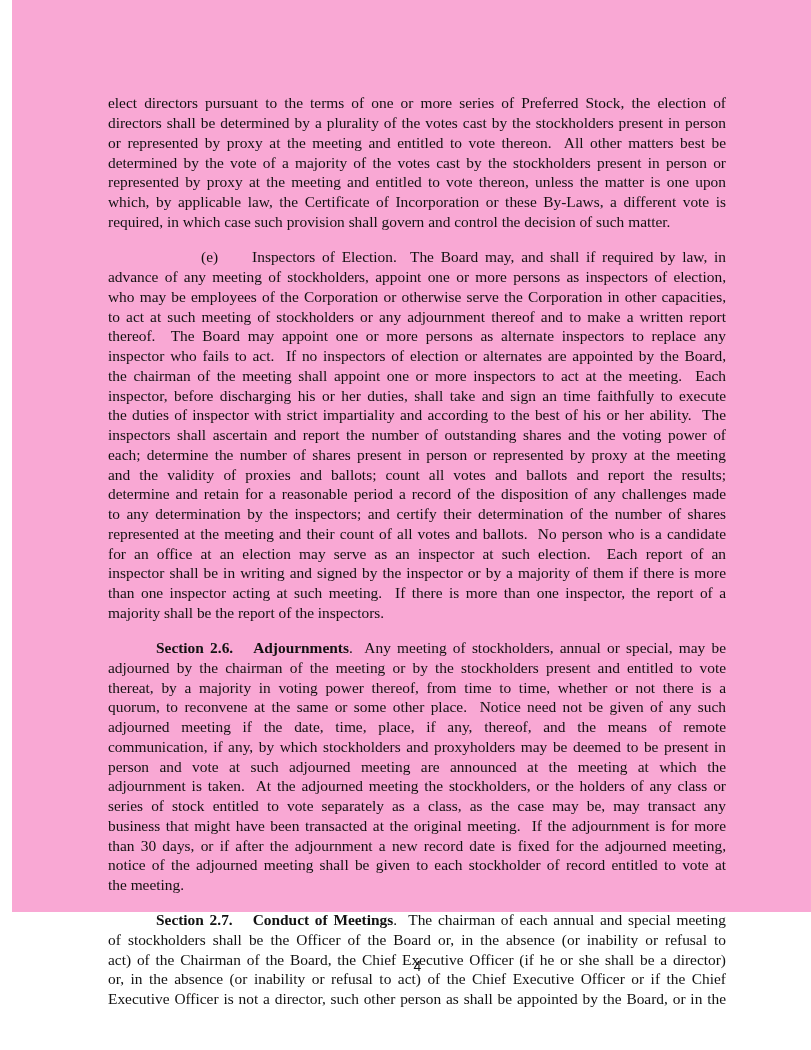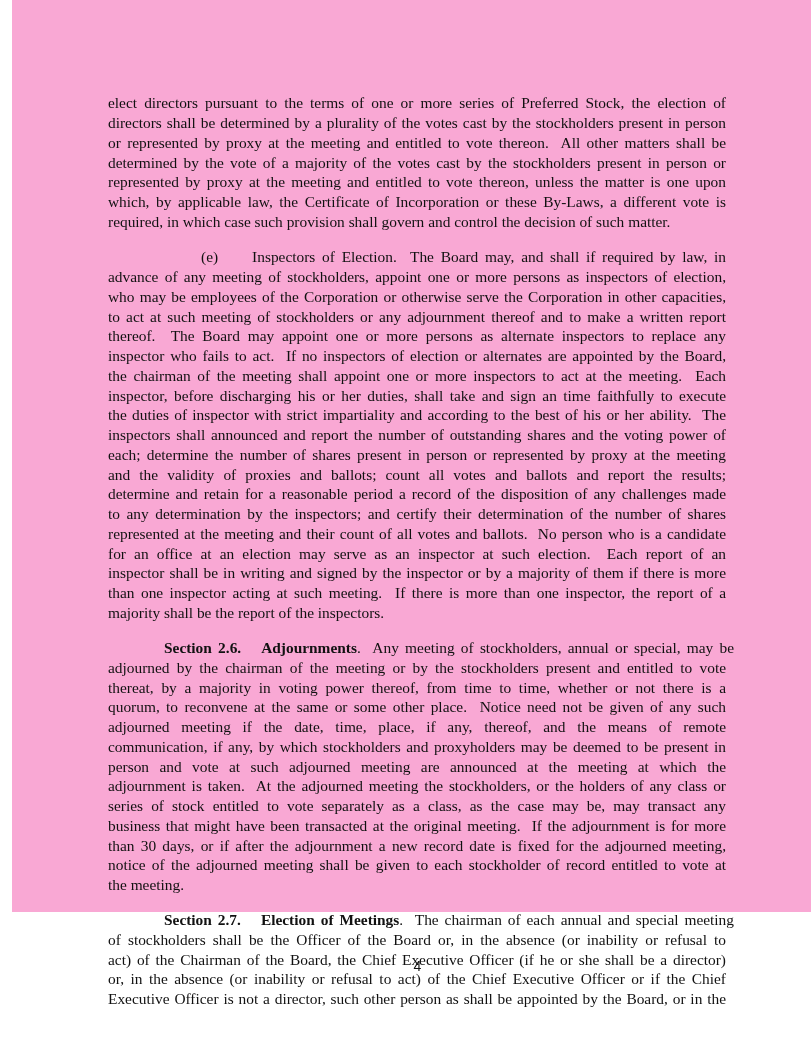--- a/index.html
+++ b/index.html
@@ -11,59 +11,59 @@
     width: 618px;
     font-family: "Liberation Serif", serif;
     font-size: 15.4px;
     line-height: 18px;
     color: #111111;
     white-space: pre;
     text-align: justify;
     text-align-last: justify;
   }
   .line.last { text-align-last: left; }
-  .ind { left: 144px; width: 570px; margin-left: 8px; }
+  .ind { left: 144px; width: 570px; }
   .b { font-weight: bold; }
   .u { }
   .pagenum {
     position: absolute;
     left: 0; width: 811px;
     top: 958px;
     text-align: center;
     font-family: "Liberation Sans", sans-serif;
     font-size: 14px;
     color: #111111;
   }
 </style>
 </head>
 <body>
 
 <div class="page">
 
   <div>
     <div class="line" style="top:94px">elect directors pursuant to the terms of one or more series of Preferred Stock, the election of</div>
     <div class="line" style="top:114px">directors shall be determined by a plurality of the votes cast by the stockholders present in person</div>
-    <div class="line" style="top:134px">or represented by proxy at the meeting and entitled to vote thereon.  All other matters shall be</div>
+    <div class="line" style="top:134px">or represented by proxy at the meeting and entitled to vote thereon.  All other matters best be</div>
     <div class="line" style="top:154px">determined by the vote of a majority of the votes cast by the stockholders present in person or</div>
     <div class="line" style="top:173px">represented by proxy at the meeting and entitled to vote thereon, unless the matter is one upon</div>
     <div class="line" style="top:193px">which, by applicable law, the Certificate of Incorporation or these By-Laws, a different vote is</div>
     <div class="line last" style="top:213px">required, in which case such provision shall govern and control the decision of such matter.</div>
   </div>
 
   <div>
     <div class="line last" style="top:248px; left:189px; width:525px; text-align-last:justify;"><span>(e)</span><span style="display:inline-block;width:34px"></span><span class="u">Inspectors of Election</span><span>.  The Board may, and shall if required by law, in</span></div>
     <div class="line" style="top:268px">advance of any meeting of stockholders, appoint one or more persons as inspectors of election,</div>
     <div class="line" style="top:288px">who may be employees of the Corporation or otherwise serve the Corporation in other capacities,</div>
     <div class="line" style="top:308px">to act at such meeting of stockholders or any adjournment thereof and to make a written report</div>
     <div class="line" style="top:327px">thereof.  The Board may appoint one or more persons as alternate inspectors to replace any</div>
     <div class="line" style="top:347px">inspector who fails to act.  If no inspectors of election or alternates are appointed by the Board,</div>
     <div class="line" style="top:367px">the chairman of the meeting shall appoint one or more inspectors to act at the meeting.  Each</div>
     <div class="line" style="top:387px">inspector, before discharging his or her duties, shall take and sign an time faithfully to execute</div>
     <div class="line" style="top:406px">the duties of inspector with strict impartiality and according to the best of his or her ability.  The</div>
-    <div class="line" style="top:426px">inspectors shall announced and report the number of outstanding shares and the voting power of</div>
+    <div class="line" style="top:426px">inspectors shall ascertain and report the number of outstanding shares and the voting power of</div>
     <div class="line" style="top:446px">each; determine the number of shares present in person or represented by proxy at the meeting</div>
     <div class="line" style="top:466px">and the validity of proxies and ballots; count all votes and ballots and report the results;</div>
     <div class="line" style="top:485px">determine and retain for a reasonable period a record of the disposition of any challenges made</div>
     <div class="line" style="top:505px">to any determination by the inspectors; and certify their determination of the number of shares</div>
     <div class="line" style="top:525px">represented at the meeting and their count of all votes and ballots.  No person who is a candidate</div>
     <div class="line" style="top:545px">for an office at an election may serve as an inspector at such election.  Each report of an</div>
     <div class="line" style="top:564px">inspector shall be in writing and signed by the inspector or by a majority of them if there is more</div>
     <div class="line" style="top:584px">than one inspector acting at such meeting.  If there is more than one inspector, the report of a</div>
     <div class="line last" style="top:604px">majority shall be the report of the inspectors.</div>
   </div>
@@ -78,21 +78,21 @@
     <div class="line" style="top:758px">person and vote at such adjourned meeting are announced at the meeting at which the</div>
     <div class="line" style="top:777px">adjournment is taken.  At the adjourned meeting the stockholders, or the holders of any class or</div>
     <div class="line" style="top:797px">series of stock entitled to vote separately as a class, as the case may be, may transact any</div>
     <div class="line" style="top:817px">business that might have been transacted at the original meeting.  If the adjournment is for more</div>
     <div class="line" style="top:837px">than 30 days, or if after the adjournment a new record date is fixed for the adjourned meeting,</div>
     <div class="line" style="top:856px">notice of the adjourned meeting shall be given to each stockholder of record entitled to vote at</div>
     <div class="line last" style="top:876px">the meeting.</div>
   </div>
 
   <div>
-    <div class="line ind" style="top:911px"><span class="b">Section 2.7.</span><span style="display:inline-block;width:20px"></span><span class="b">Election of Meetings</span><span>.  The chairman of each annual and special meeting</span></div>
+    <div class="line ind" style="top:911px"><span class="b">Section 2.7.</span><span style="display:inline-block;width:20px"></span><span class="b">Conduct of Meetings</span><span>.  The chairman of each annual and special meeting</span></div>
     <div class="line" style="top:931px">of stockholders shall be the Officer of the Board or, in the absence (or inability or refusal to</div>
     <div class="line" style="top:951px">act) of the Chairman of the Board, the Chief Executive Officer (if he or she shall be a director)</div>
     <div class="line" style="top:970px">or, in the absence (or inability or refusal to act) of the Chief Executive Officer or if the Chief</div>
     <div class="line" style="top:990px">Executive Officer is not a director, such other person as shall be appointed by the Board, or in the</div>
   </div>
 
   <div class="pagenum">4</div>
 </div>
 
 </body></html>

